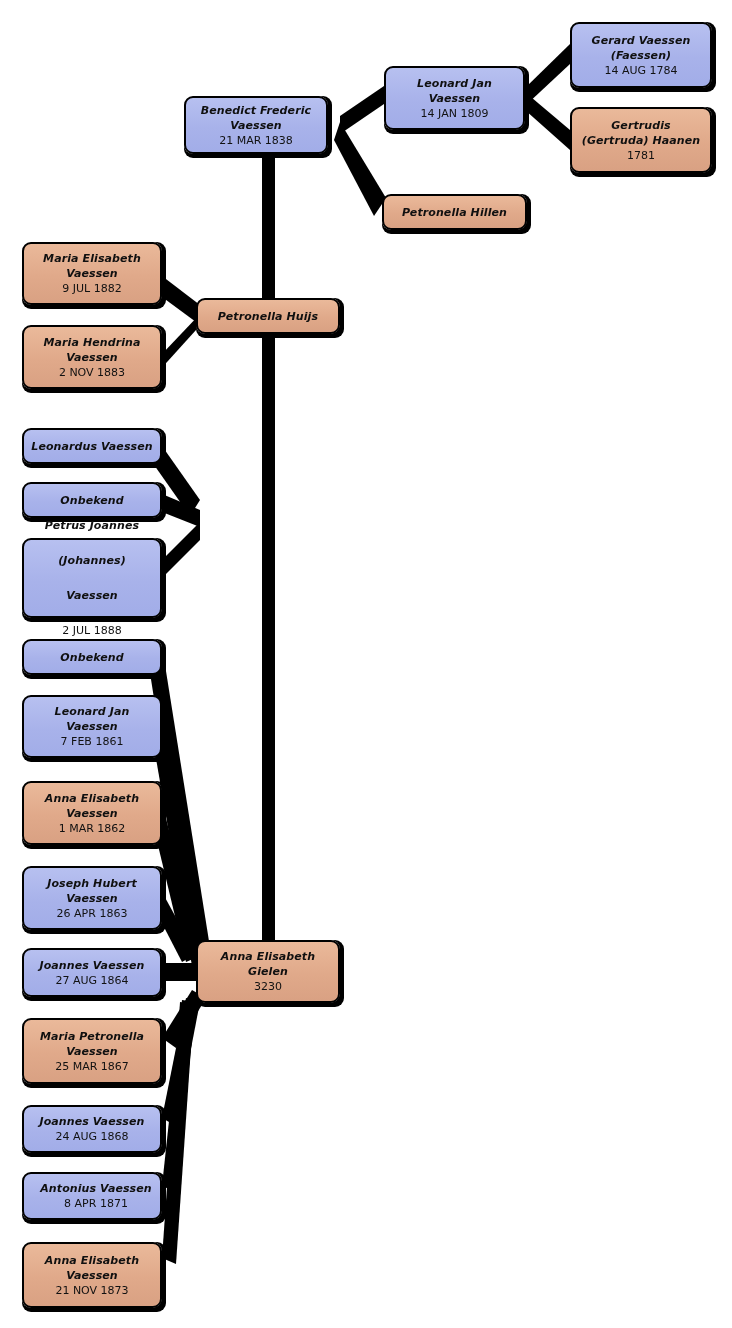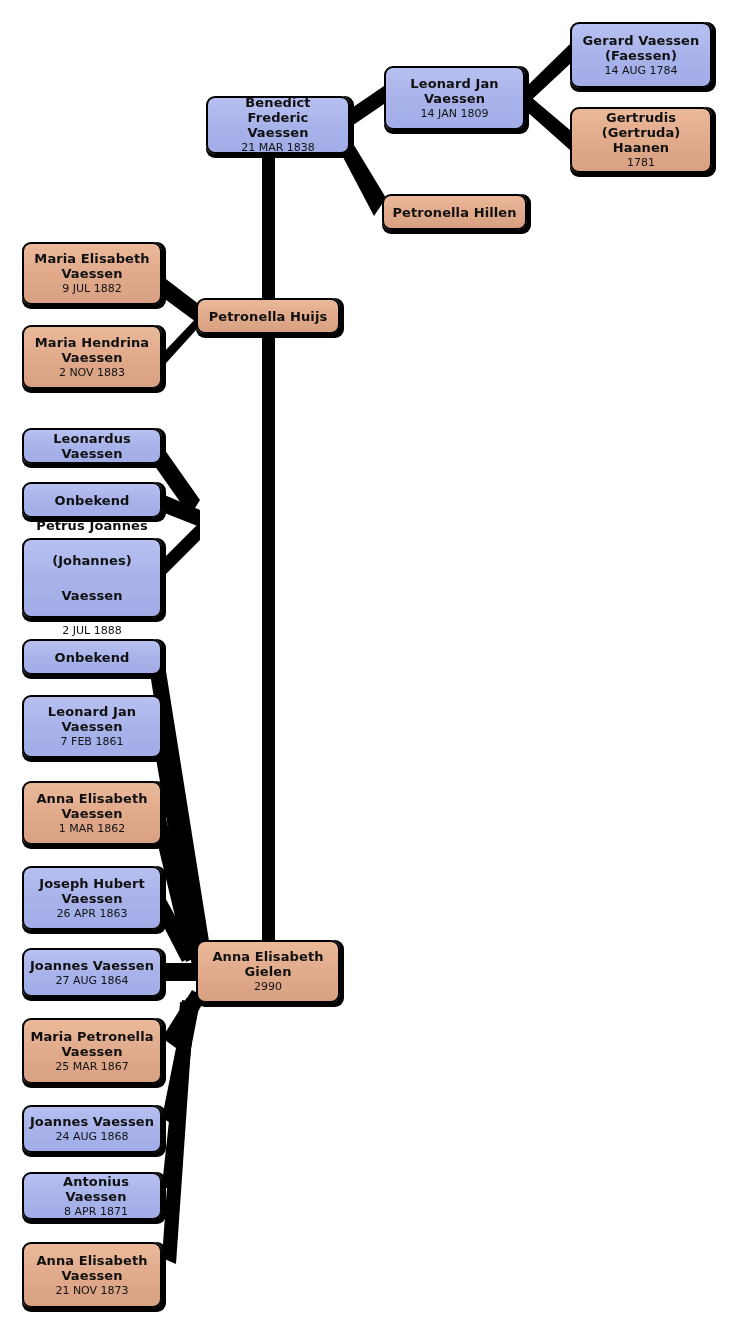--- a/index.html
+++ b/index.html
@@ -21,24 +21,25 @@
     padding:2px 5px;
   }
   .node.male{
     background:linear-gradient(180deg,#b7c0f0 0%,#a8b2ea 55%,#a2ade8 100%);
   }
   .node.female{
     background:linear-gradient(180deg,#eab99a 0%,#e0a98a 55%,#d9a183 100%);
   }
   .nm{
     font-weight:bold;
-    font-size:13px;
+    font-size:11px;
     color:#101010;
     line-height:15px;
     letter-spacing:.1px;
+    font-style:italic;
   }
   .dt{
     font-weight:normal;
     font-size:11px;
     color:#111;
     line-height:15px;
   }
 </style>
 </head>
 <body>
@@ -92,35 +93,35 @@
   <div class="node male" style="left:384px;top:66px;width:141px;height:64px;">
     <div class="nm">Leonard Jan</div>
     <div class="nm">Vaessen</div>
     <div class="dt">14 JAN 1809</div>
   </div>
 
   <div class="node female" style="left:382px;top:194px;width:145px;height:36px;">
     <div class="nm">Petronella Hillen</div>
   </div>
 
-  <div class="node male" style="left:206px;top:96px;width:144px;height:58px;">
+  <div class="node male" style="left:184px;top:96px;width:144px;height:58px;">
     <div class="nm">Benedict Frederic</div>
     <div class="nm">Vaessen</div>
     <div class="dt">21 MAR 1838</div>
   </div>
 
   <div class="node female" style="left:196px;top:298px;width:144px;height:36px;">
     <div class="nm">Petronella Huijs</div>
   </div>
 
 
   <div class="node female" style="left:196px;top:940px;width:144px;height:63px;">
     <div class="nm">Anna Elisabeth</div>
     <div class="nm">Gielen</div>
-    <div class="dt">2990</div>
+    <div class="dt">3230</div>
   </div>
 
   <div class="node female" style="left:22px;top:242px;width:140px;height:63px;">
     <div class="nm">Maria Elisabeth</div>
     <div class="nm">Vaessen</div>
     <div class="dt">9 JUL 1882</div>
   </div>
 
   <div class="node female" style="left:22px;top:325px;width:140px;height:64px;">
     <div class="nm">Maria Hendrina</div>

